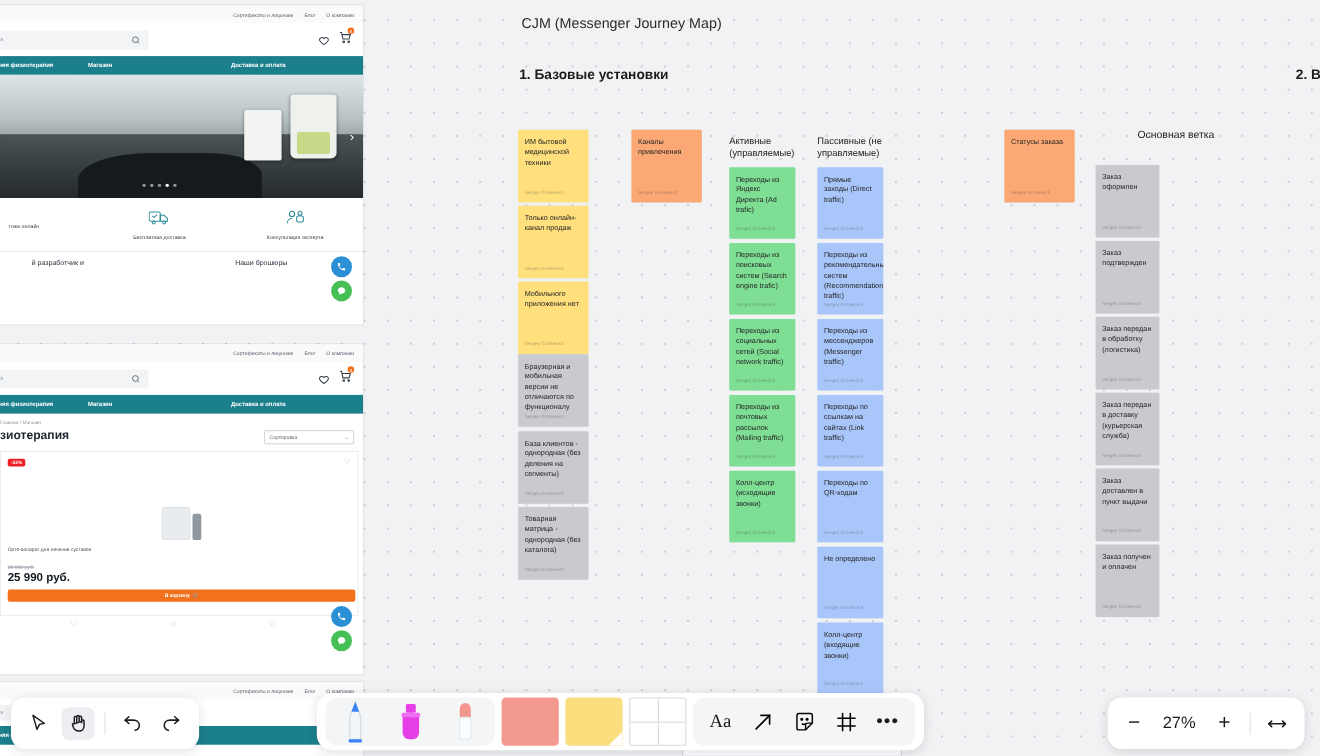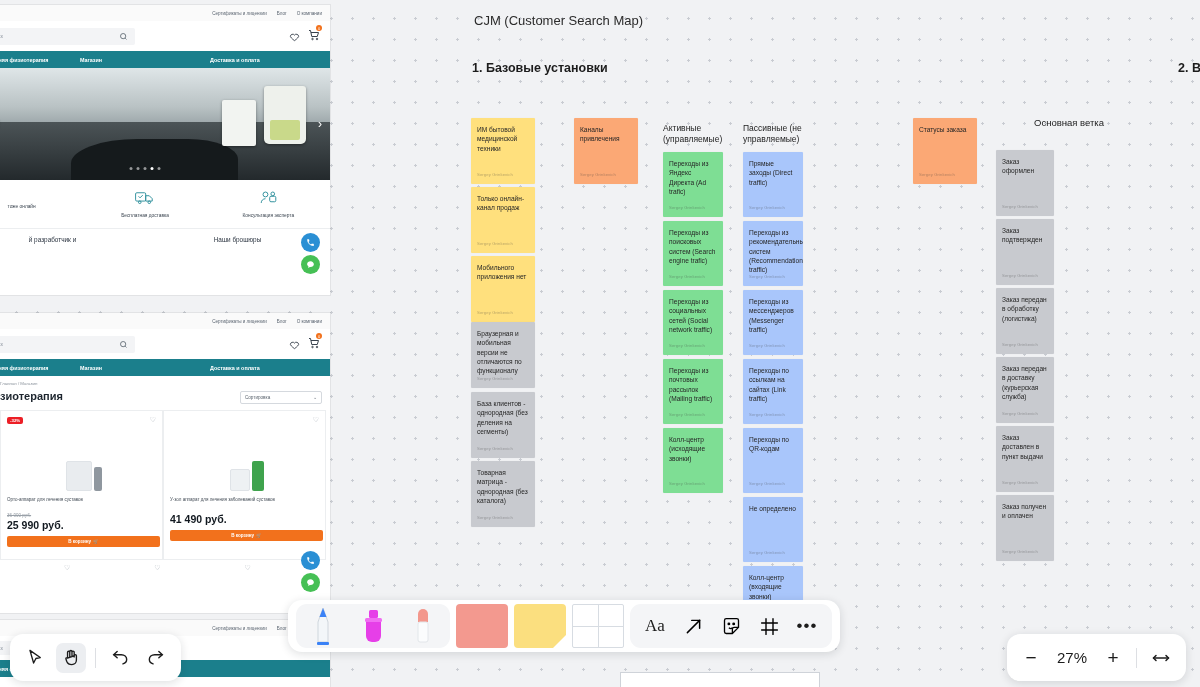--- a/index.html
+++ b/index.html
@@ -125,36 +125,36 @@
     display:flex; align-items:center; justify-content:center; gap:2px;
     color:#fff; font-size:4.6px; font-weight:bold; }
   
   .bar { position:absolute; background:#fff; border-radius:13px;
     box-shadow:0 2px 10px rgba(20,25,35,.14); display:flex; align-items:center; }
   #bar-left { left:10px; top:634px; height:47px; padding:0 10px; gap:6px; }
   .tool { width:30px; height:30px; border-radius:7px; display:flex;
     align-items:center; justify-content:center; color:#1c1c1c; }
   .tool.active { background:#eceef1; }
   .divider { width:1px; height:20px; background:#dddfe3; margin:0 3px; }
-  #bar-center { left:288px; top:600px; height:52px; padding:0 8px; gap:0; border-radius:14px; }
+  #bar-center { left:288px; top:630px; height:52px; padding:0 8px; gap:0; border-radius:14px; }
   .tgroup { display:flex; align-items:center; background:#f4f5f7; border-radius:11px;
     height:44px; padding:0 3px; gap:2px; }
   .tgroup.plain { background:transparent; }
   .pen-slot { width:48px; height:44px; position:relative; }
   .icn { width:30px; height:30px; display:flex; align-items:center; justify-content:center; }
   #bar-right { right:14px; top:634px; height:47px; padding:0 14px; gap:10px; }
   .zoom-txt { font-size:15px; color:#1c1c1c; min-width:42px; text-align:center; }
   .zbtn { font-size:19px; color:#1c1c1c; width:20px; text-align:center; line-height:1; }
 </style>
 </head>
 <body>
 
 <div id="canvas"></div>
 
-<div class="board-title" style="left:474px; top:13px;">CJM (Customer Search Map)</div>
+<div class="board-title" style="left:474px; top:13px;">CJM (Messenger Journey Map)</div>
 <div class="board-h2" style="left:472px; top:61px;">1. Базовые установки</div>
 <div class="board-h2" style="left:1178px; top:61px;">2. В</div>
 
 <div class="col-head" style="left:663px; top:123px;">Активные (управляемые)</div>
 <div class="col-head" style="left:743px; top:123px;">Пассивные (не управляемые)</div>
 <div class="col-head big" style="left:1024px; top:117px;text-align:center;">Основная ветка</div>
 
 <div class="note yellow" style="left:471px; top:118px; width:64px; height:66px;">
   <div>ИМ бытовой медицинской техники</div>
   <div class="sig">Sergey Grinkevich</div>
@@ -407,34 +407,20 @@
         <div style="width:8px;height:24px;background:#8f979f;border-radius:2px"></div>
       </div>
       <div class="prod-name">Орто-аппарат для лечения суставов</div>
       <div class="old-price">36 990 руб.</div>
       <div class="price">25 990 руб.</div>
       <div class="btn-cart">
         <span>В корзину</span>
         <span>🛒</span>
       </div>
     </div>
-    <div class="prod">
-      <span class="heart">♡</span>
-      <div class="prod-img">
-        <div style="width:20px;height:22px;background:#eef1f3;border:1px solid #dfe3e7;border-radius:2px"></div>
-        <div style="width:12px;height:30px;background:#3fa34d;border-radius:2px"></div>
-      </div>
-      <div class="prod-name">У-зол аппарат для лечения заболеваний суставов</div>
-      <div class="old-price"></div>
-      <div class="price">41 490 руб.</div>
-      <div class="btn-cart">
-        <span>В корзину</span>
-        <span>🛒</span>
-      </div>
-    </div>
   </div>
   <div style="display:flex;padding-left:40px;margin-top:4px;gap:84px">
     <span class="heart" style="position:static;margin-left:64px">♡</span>
     <span class="heart" style="position:static">♡</span>
     <span class="heart" style="position:static">♡</span>
   </div>
   <div class="fab blue" style="right:10px; top:238px;">
     <svg style="width:9px;height:9px" viewBox="0 0 24 24" fill="currentColor">
         <path d="M6.6 10.8a15 15 0 006.6 6.6l2.2-2.2a1 1 0 011-.2 11 11 0 003.5.6 1 1 0 011 1V20a1 1 0 01-1 1A17 17 0 013 4a1 1 0 011-1h3.4a1 1 0 011 1 11 11 0 00.6 3.5 1 1 0 01-.3 1z"></path>
       </svg>

